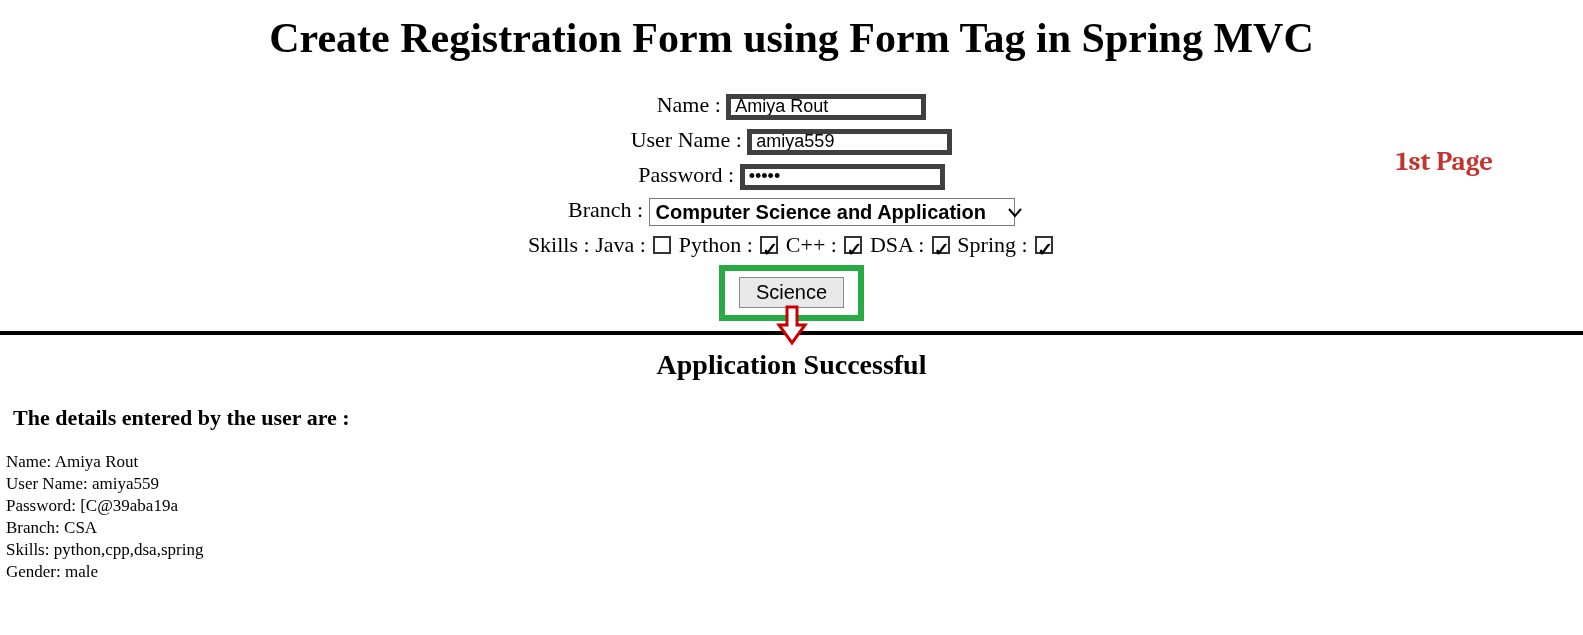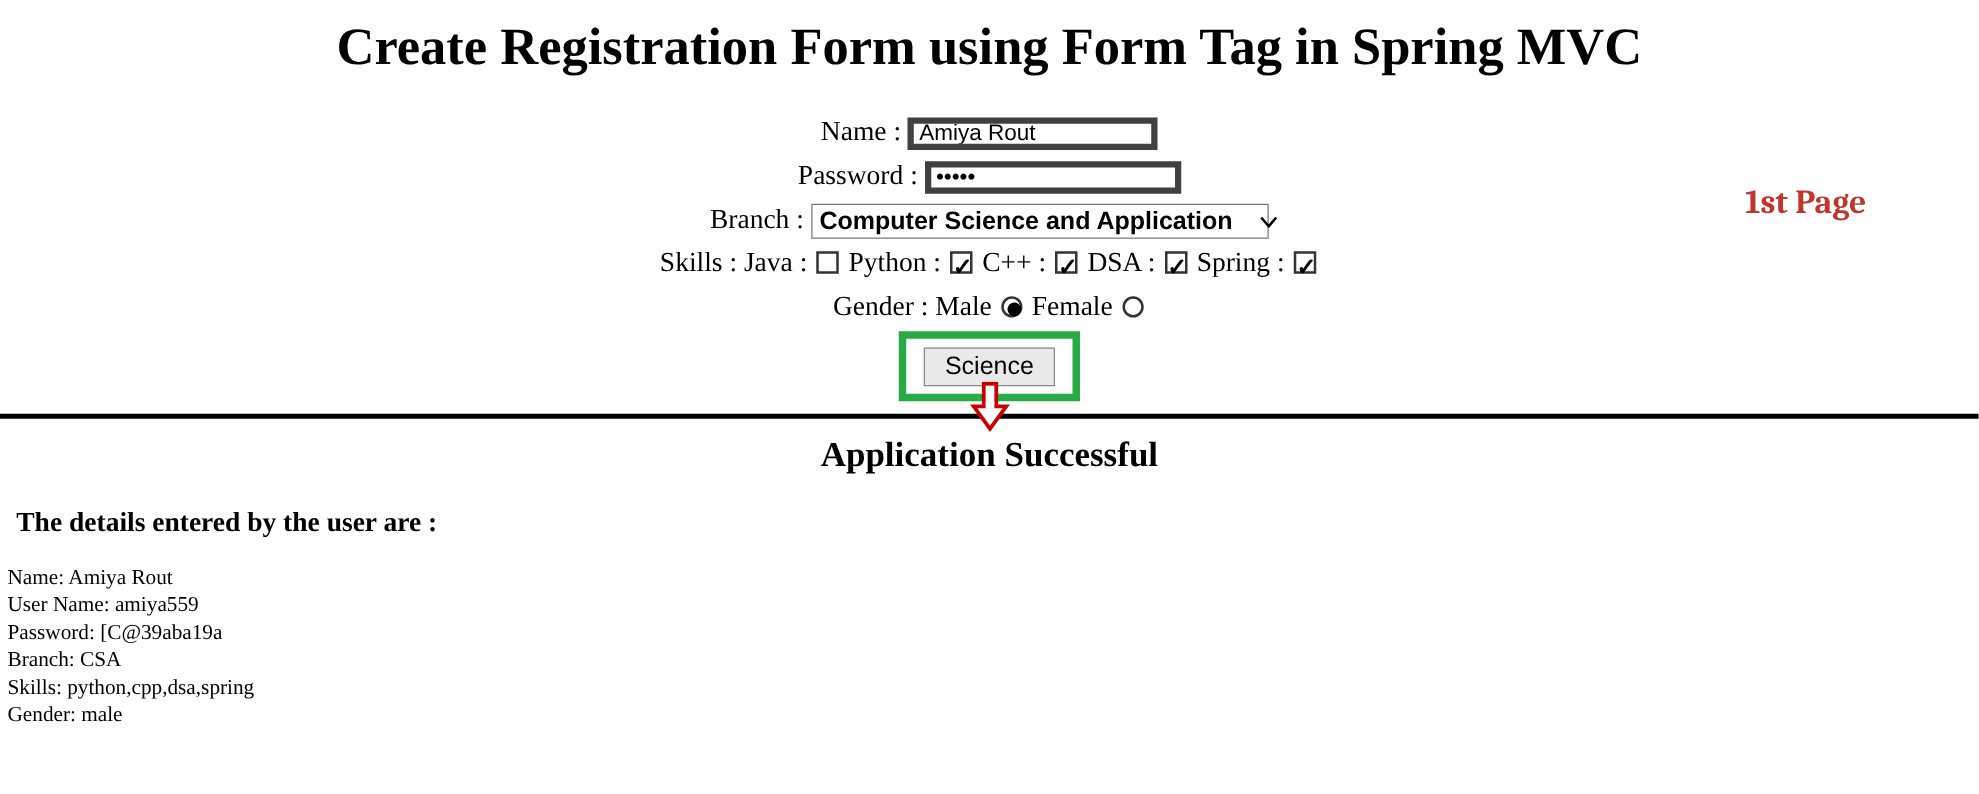--- a/index.html
+++ b/index.html
@@ -160,20 +160,24 @@
   <h1 class="page-title">Create Registration Form using Form Tag in Spring MVC</h1>
   <div class="page-annotation ann1">1st Page</div>
 
   <div class="form-area">
 
     <div class="form-row">
       <span>Name :</span>
       <input type="text" class="text-input name-input" value="Amiya Rout" style="">
     </div>
 
+    <div class="form-row">
+      <span>User Name :</span>
+      <input type="text" class="text-input user-input" value="amiya559" style="">
+    </div>
 
     <div class="form-row">
       <span>Password :</span>
       <input type="text" class="text-input pw-input" value="•••••" style="">
     </div>
 
     <div class="form-row">
       <span>Branch :</span>
       <span class="branch-select-wrap">
         <span class="branch-select-text">Computer Science and Application</span>
@@ -183,24 +187,20 @@
             </svg>
         </span>
       </span>
     </div>
 
     <div class="form-row skills-line">
       <span>Skills :</span>
       <span id="skills-slot"><span> Java : </span><span class="chk"></span><span> Python : </span><span class="chk checked"></span><span> C++ : </span><span class="chk checked"></span><span> DSA : </span><span class="chk checked"></span><span> Spring : </span><span class="chk checked"></span></span>
     </div>
 
-    <div class="form-row">
-      <span>Gender :</span>
-      <span id="gender-slot"><span> Male </span><span class="radio checked"></span><span> Female </span><span class="radio"></span></span>
-    </div>
 
     <div class="form-row">
       <span class="register-highlight">
         <button class="register-btn">Science</button>
       </span>
     </div>
   </div>
 </div>
 
 <div class="divider-area">

